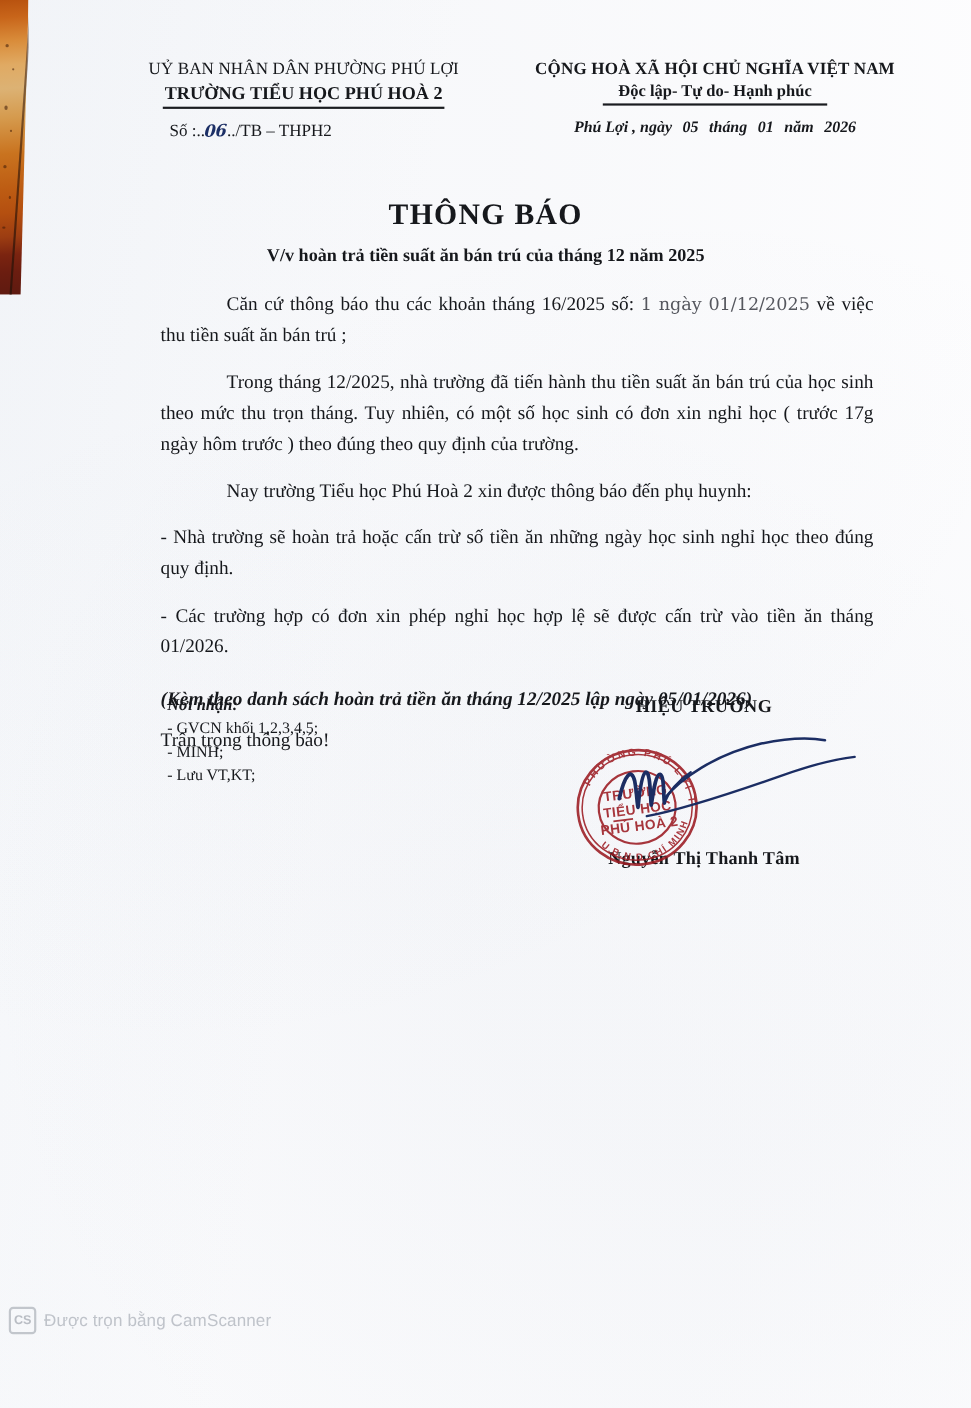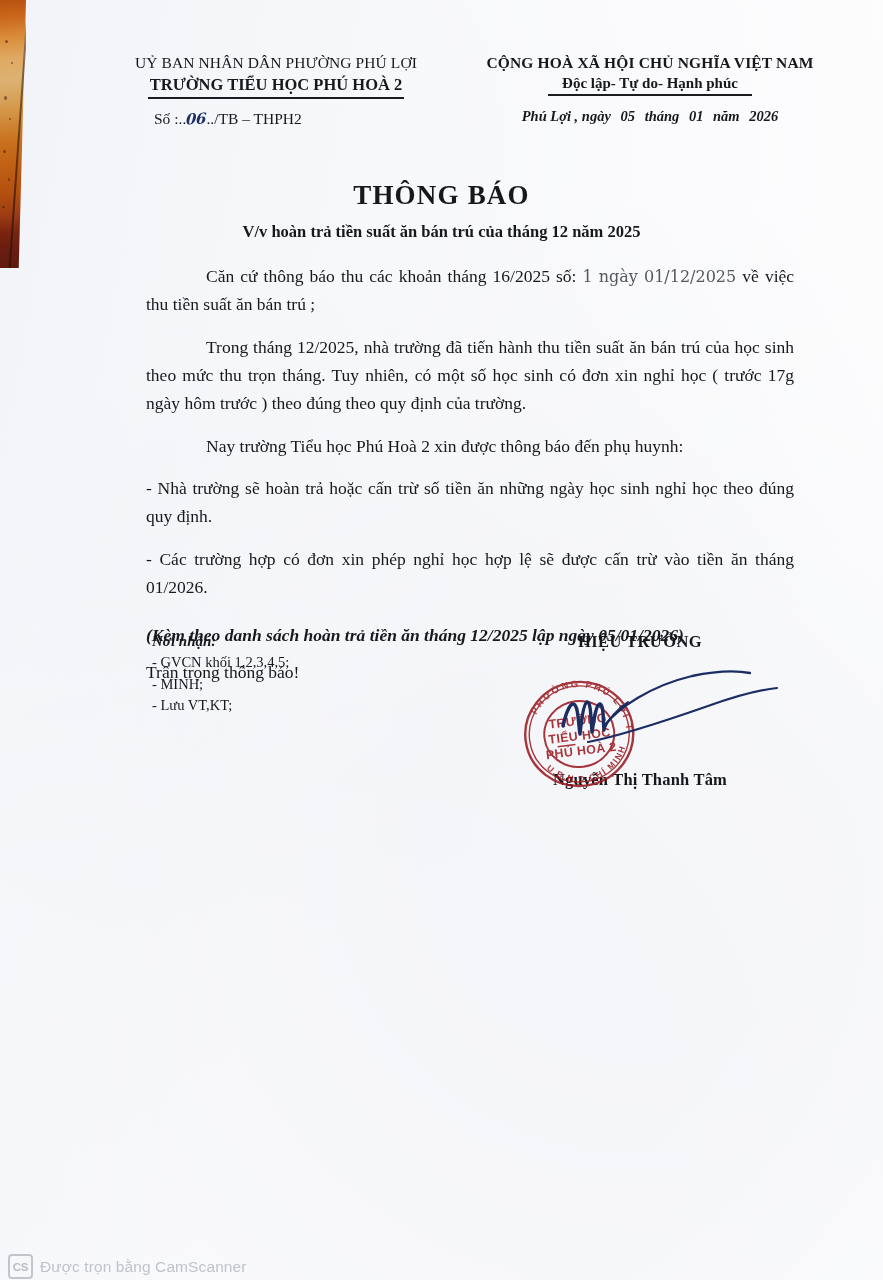--- a/index.html
+++ b/index.html
@@ -257,21 +257,21 @@
     top: 10px;
     width: 230px;
     height: 110px;
     overflow: visible;
   }
   #pen-sig svg { display: block; overflow: visible; }
 
   
   #cam-footer {
     left: 8px;
-    top: 1254px;
+    top: 1188px;
     display: flex;
     align-items: center;
     gap: 7px;
   }
   #cam-badge {
     width: 21px;
     height: 21px;
     border: 2px solid #c2c6cc;
     border-radius: 4px;
     color: #b9bdc4;

